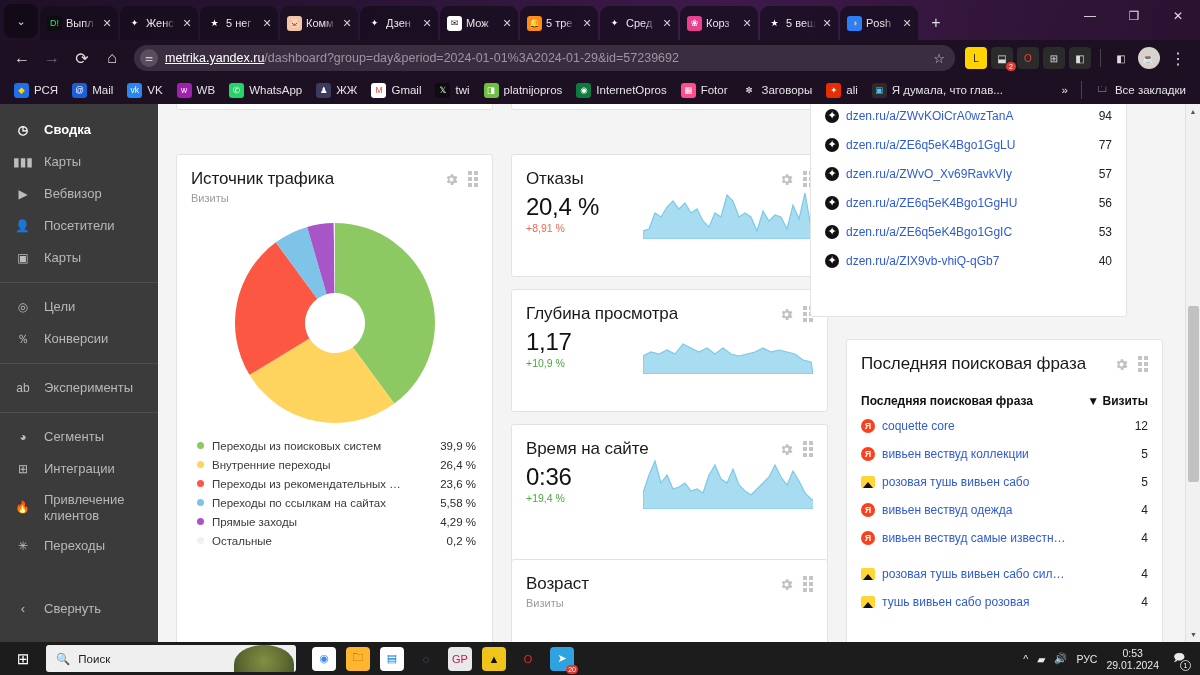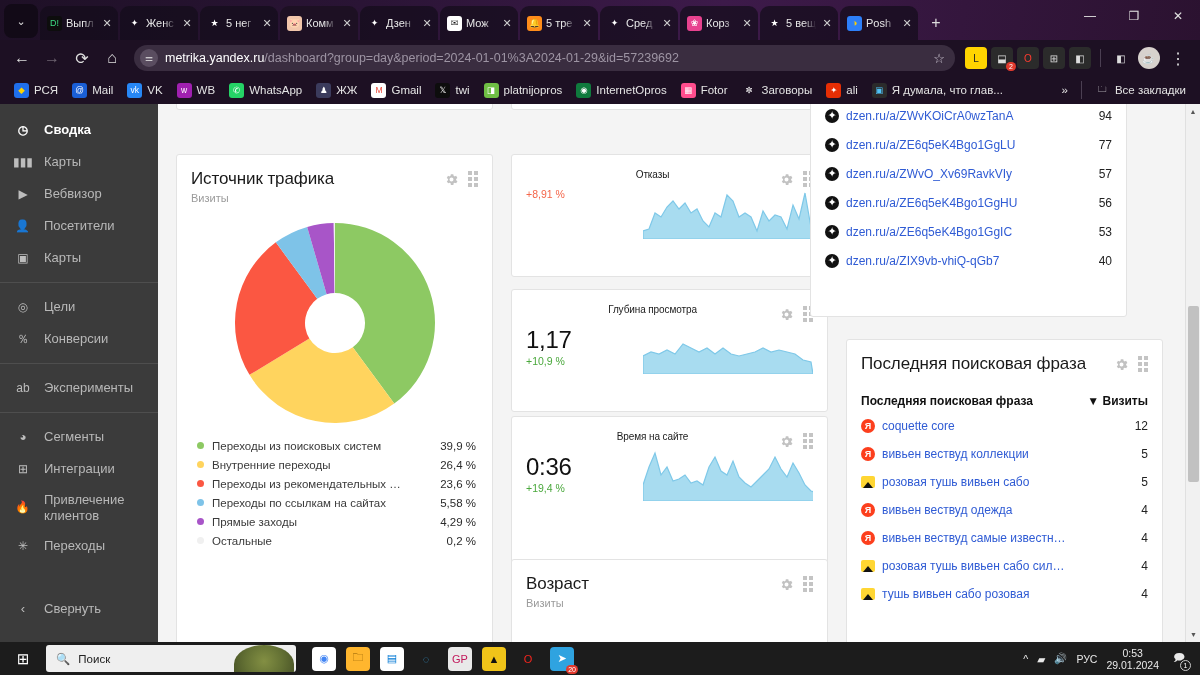--- a/index.html
+++ b/index.html
@@ -55,21 +55,21 @@
             justify-content: center; color: #dedede; border-radius: 50%; }
   .navbtn.dim { color: #6e6470; }
   .omnibox {
     flex: 1; height: 26px; margin: 0 6px; border-radius: 13px; background: #3a2d40;
     display: flex; align-items: center; padding: 0 10px 0 6px; gap: 7px; min-width: 0;
   }
   .omni-icon { width: 18px; height: 18px; border-radius: 50%; background: #5a4d60;
                display: flex; align-items: center; justify-content: center;
                color: #e8e8e8; font-size: 9px; flex: none; }
   .omni-url { font-size: 12.5px; color: #9d94a3; white-space: nowrap; overflow: hidden; flex: 1; }
-  .omni-url b { color: #fff; font-weight: 400; }
+  .omni-url b { color: #fff; font-weight: 400; text-decoration: underline; }
   .omni-star { color: #cfc8d4; font-size: 13px; flex: none; }
   .ext-ico { width: 22px; height: 22px; border-radius: 4px; display: flex;
              align-items: center; justify-content: center; font-size: 10px;
              color: #fff; flex: none; position: relative; margin: 0 2px; }
   .ext-badge { position: absolute; right: -3px; bottom: -2px; background: #e23a2e;
                color: #fff; font-size: 7px; border-radius: 6px; padding: 0 3px; line-height: 9px; }
   .vbar { width: 1px; height: 18px; background: #4b3f52; margin: 0 5px; flex: none; }
 
   .bookmarks {
     position: absolute; left: 0; top: 76px; width: 1200px; height: 28px;
@@ -104,21 +104,21 @@
                    display: flex; align-items: center; gap: 12px; padding: 7px 14px;
                    color: #b8b8b8; font-size: 13px; }
 
   
   .content { position: absolute; left: 158px; top: 0; right: 0; height: 538px; overflow: hidden; }
   .card {
     position: absolute; background: #fff; border: 1px solid #e3e3e3; border-radius: 3px;
   }
   .card-head { display: flex; align-items: flex-start; padding: 14px 14px 0 14px; }
   .card-title { font-size: 17px; color: #1a1a1a; flex: 1; letter-spacing: -0.1px; }
-  .card-title.sm { font-size: 10px; text-align: center; }
+  .card-title.sm { font-size: 17px; }
   .card-sub { font-size: 11px; color: #9b9b9b; padding: 3px 14px 0 14px; }
   .card-tools { display: flex; align-items: center; gap: 9px; padding-top: 2px; }
   .gear { width: 15px; height: 15px; color: #bcbcbc; }
   .grip { display: grid; grid-template-columns: 4px 4px; gap: 2px; }
   .grip i { width: 4px; height: 4px; background: #c4c4c4; display: block; }
 
   
   .donut-wrap { display: flex; justify-content: center; padding-top: 14px; }
   .legend { padding: 8px 16px 0 20px; }
   .legend-row { display: flex; align-items: center; font-size: 11.5px;
@@ -523,20 +523,21 @@
             <span class="grip">
                 <i></i>
                 <i></i>
                 <i></i>
                 <i></i>
                 <i></i>
                 <i></i>
               </span>
           </div>
         </div>
+        <div class="metric-big">20,4 %</div>
         <div class="metric-delta" id="d0" style="color: rgb(244, 102, 74);">+8,91 %</div>
         <div class="spark" style="top:32px;">
           <svg width="170" height="52" viewBox="0 0 170 52">
               <path id="sp0" fill="#a8dcf0" stroke="#7ec8e8" stroke-width="1.2" d="M0,44 L6,42 L12,26 L18,30 L24,20 L30,14 L36,22 L42,16 L48,26 L54,22 L60,34 L66,40 L72,26 L78,30 L84,8 L90,14 L96,30 L102,26 L108,30 L114,44 L120,24 L126,34 L132,28 L138,30 L144,42 L150,18 L156,32 L162,6 L170,52 L0,52 Z"></path>
             </svg>
         </div>
       </div>
 
       <div class="card" style="left:353px;top:185px;width:317px;height:123px;">
         <div class="card-head">
@@ -559,21 +560,21 @@
         </div>
         <div class="metric-big">1,17</div>
         <div class="metric-delta" id="d1" style="color: rgb(74, 168, 60);">+10,9 %</div>
         <div class="spark" style="top:40px;">
           <svg width="170" height="44" viewBox="0 0 170 44">
               <path id="sp1" fill="#a8dcf0" stroke="#7ec8e8" stroke-width="1.2" d="M0,26 L8,22 L16,24 L24,20 L32,24 L40,14 L48,18 L56,22 L64,18 L72,24 L80,18 L88,24 L96,26 L104,24 L112,22 L120,18 L128,22 L136,20 L144,22 L152,24 L160,30 L168,32 L170,44 L0,44 Z"></path>
             </svg>
         </div>
       </div>
 
-      <div class="card" style="left:353px;top:312px;width:317px;height:149px;">
+      <div class="card" style="left:353px;top:320px;width:317px;height:149px;">
         <div class="card-head">
           <div class="card-title sm">Время на сайте</div>
           <div class="card-tools">
             <span class="gear">
               <svg viewBox="0 0 24 24" width="15" height="15" fill="#c2c2c2">
                   <path d="M19.4 13a7.6 7.6 0 0 0 0-2l2-1.6-2-3.4-2.4 1a7.6 7.6 0 0 0-1.7-1l-.4-2.6h-4l-.4 2.6c-.6.2-1.2.6-1.7 1l-2.4-1-2 3.4L6.5 11a7.6 7.6 0 0 0 0 2l-2 1.6 2 3.4 2.4-1c.5.4 1 .8 1.7 1l.4 2.6h4l.4-2.6c.6-.2 1.2-.6 1.7-1l2.4 1 2-3.4-2-1.6zM12 15.2A3.2 3.2 0 1 1 12 8.8a3.2 3.2 0 0 1 0 6.4z"></path>
                 </svg>
             </span>
             <span class="grip">
                 <i></i>
@@ -715,21 +716,21 @@
               <span class="lnk-text">вивьен вествуд одежда</span>
               <span class="lnk-val">4</span>
             </div>
             <div class="lnk-row" style="padding: 7px 14px;">
               <span class="lnk-ico">
                 <span class="ya-badge">Я</span>
               </span>
               <span class="lnk-text">вивьен вествуд самые известн…</span>
               <span class="lnk-val">4</span>
             </div>
-            <div class="lnk-row" style="padding: 7px 14px;">
+            <div class="lnk-row" style="padding: 7px 14px; margin-top: 8px;">
               <span class="lnk-ico">
                 <span class="img-badge"></span>
               </span>
               <span class="lnk-text">розовая тушь вивьен сабо сил…</span>
               <span class="lnk-val">4</span>
             </div>
             <div class="lnk-row" style="padding: 7px 14px;">
               <span class="lnk-ico">
                 <span class="img-badge"></span>
               </span>

